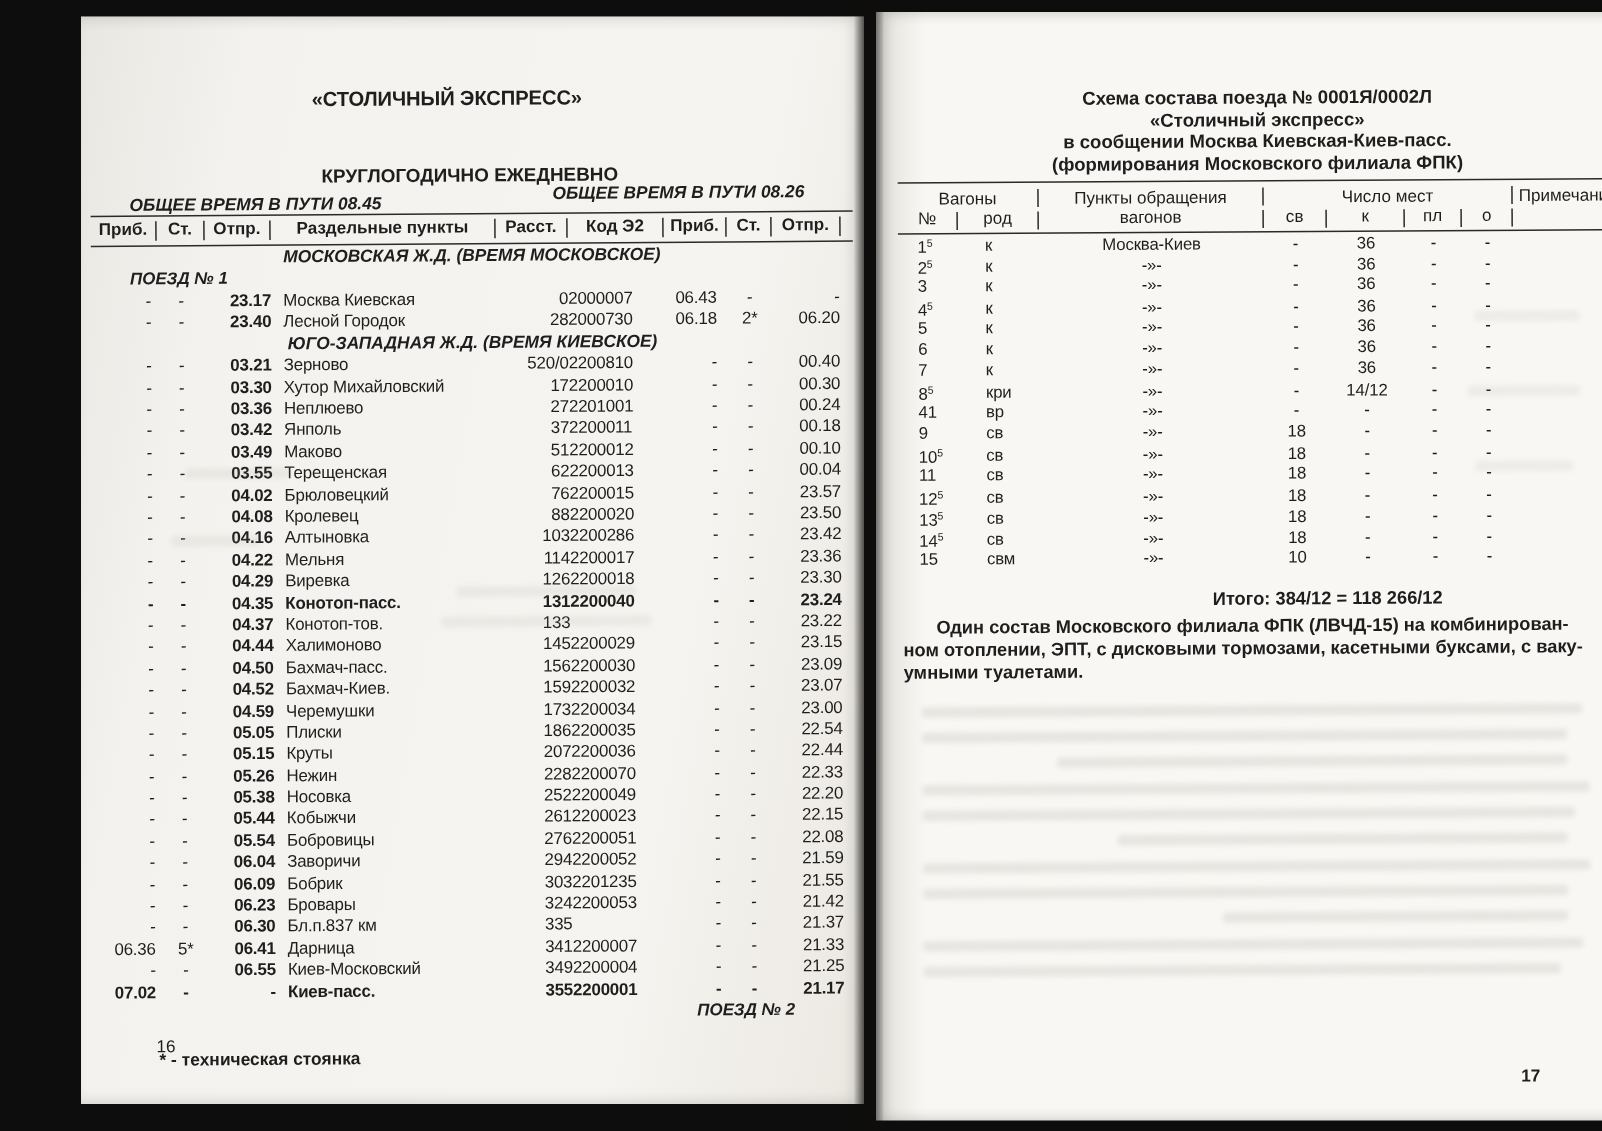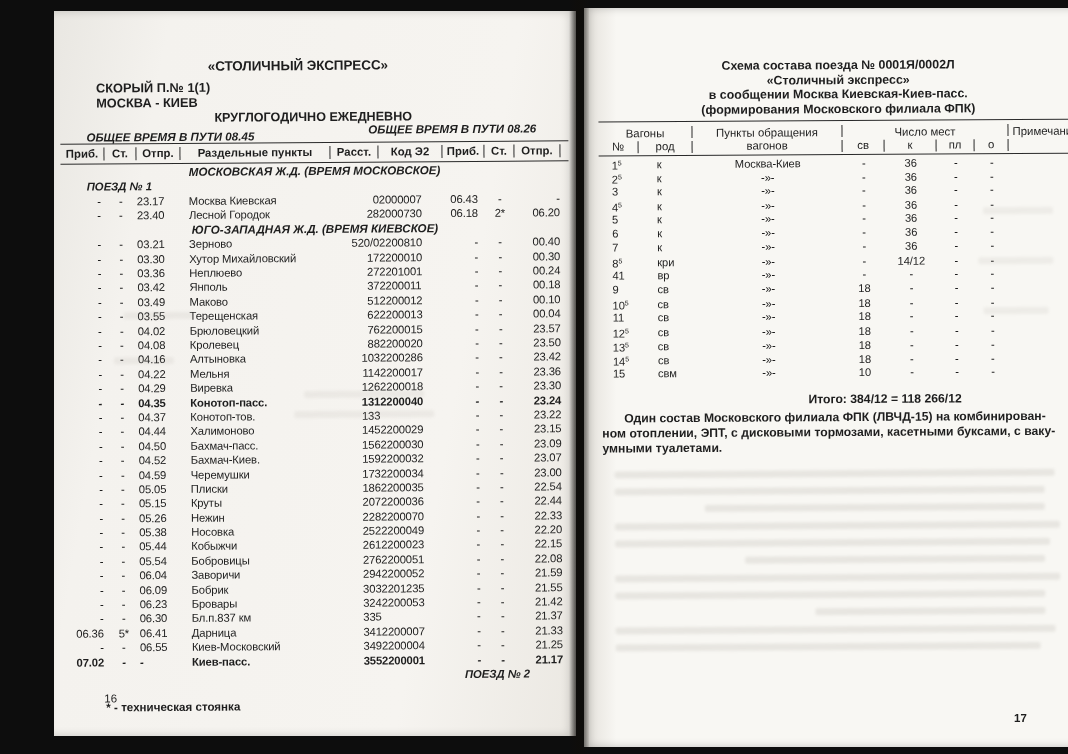--- a/index.html
+++ b/index.html
@@ -47,21 +47,21 @@
     height:19px;font-weight:700;font-size:11.4px;}
   .lt-headrow .hc{border-right:1px solid #2a2a2a;text-align:center;height:13px;line-height:13px;}
   .lt-row{height:14.4px;font-size:11.3px;line-height:14.4px;letter-spacing:-.15px;font-weight:500;}
   .lt-row.bold{font-weight:700;}
   .lt-section{height:15px;text-align:center;font-style:italic;font-weight:700;font-size:11.6px;line-height:15px;}
   .lt-label{height:14.5px;font-style:italic;font-weight:700;font-size:11.3px;line-height:14.5px;}
   .lt-label.left{padding-left:26px;text-align:left;}
   .lt-label.right{padding-right:42px;text-align:right;}
   .c-arr1{text-align:right;padding-right:4px;}
   .c-st1{text-align:center;}
-  .c-dep1{}
+  .c-dep1{text-align:right;font-weight:bold;}
   .c-station{text-align:left;padding-left:8px;white-space:nowrap;}
   .c-dist{text-align:right;}
   .c-code{text-align:left;}
   .c-arr2{text-align:right;padding-right:7px;}
   .c-st2{text-align:center;}
   .c-dep2{text-align:right;padding-right:1px;}
   .lp-footnote{position:absolute;top:688px;left:50px;font-weight:700;font-size:11.6px;}
   .lp-num{position:absolute;top:680px;left:48px;font-size:11.5px;font-weight:400;}
 
   
@@ -93,24 +93,20 @@
   .ghost.v{opacity:.10;}
 </style>
 </head>
 <body>
 
 <div class="photo">
 
   <div class="page left">
     <div class="lp-rot">
       <div class="lp-title">«СТОЛИЧНЫЙ ЭКСПРЕСС»</div>
-      <div class="lp-train1">
-        <div>СКОРЫЙ П.№ 1(1)</div>
-        <div>МОСКВА - КИЕВ</div>
-      </div>
       <div class="lp-freq">КРУГЛОГОДИЧНО ЕЖЕДНЕВНО</div>
       <div class="lp-dur1">ОБЩЕЕ ВРЕМЯ В ПУТИ 08.45</div>
       <div class="lp-dur2">ОБЩЕЕ ВРЕМЯ В ПУТИ 08.26</div>
 
       <div class="lt">
         <div class="lt-grid lt-headrow" id="lt-head">
             <div class="hc">Приб.</div>
             <div class="hc">Ст.</div>
             <div class="hc">Отпр.</div>
             <div class="hc">Раздельные пункты</div>

